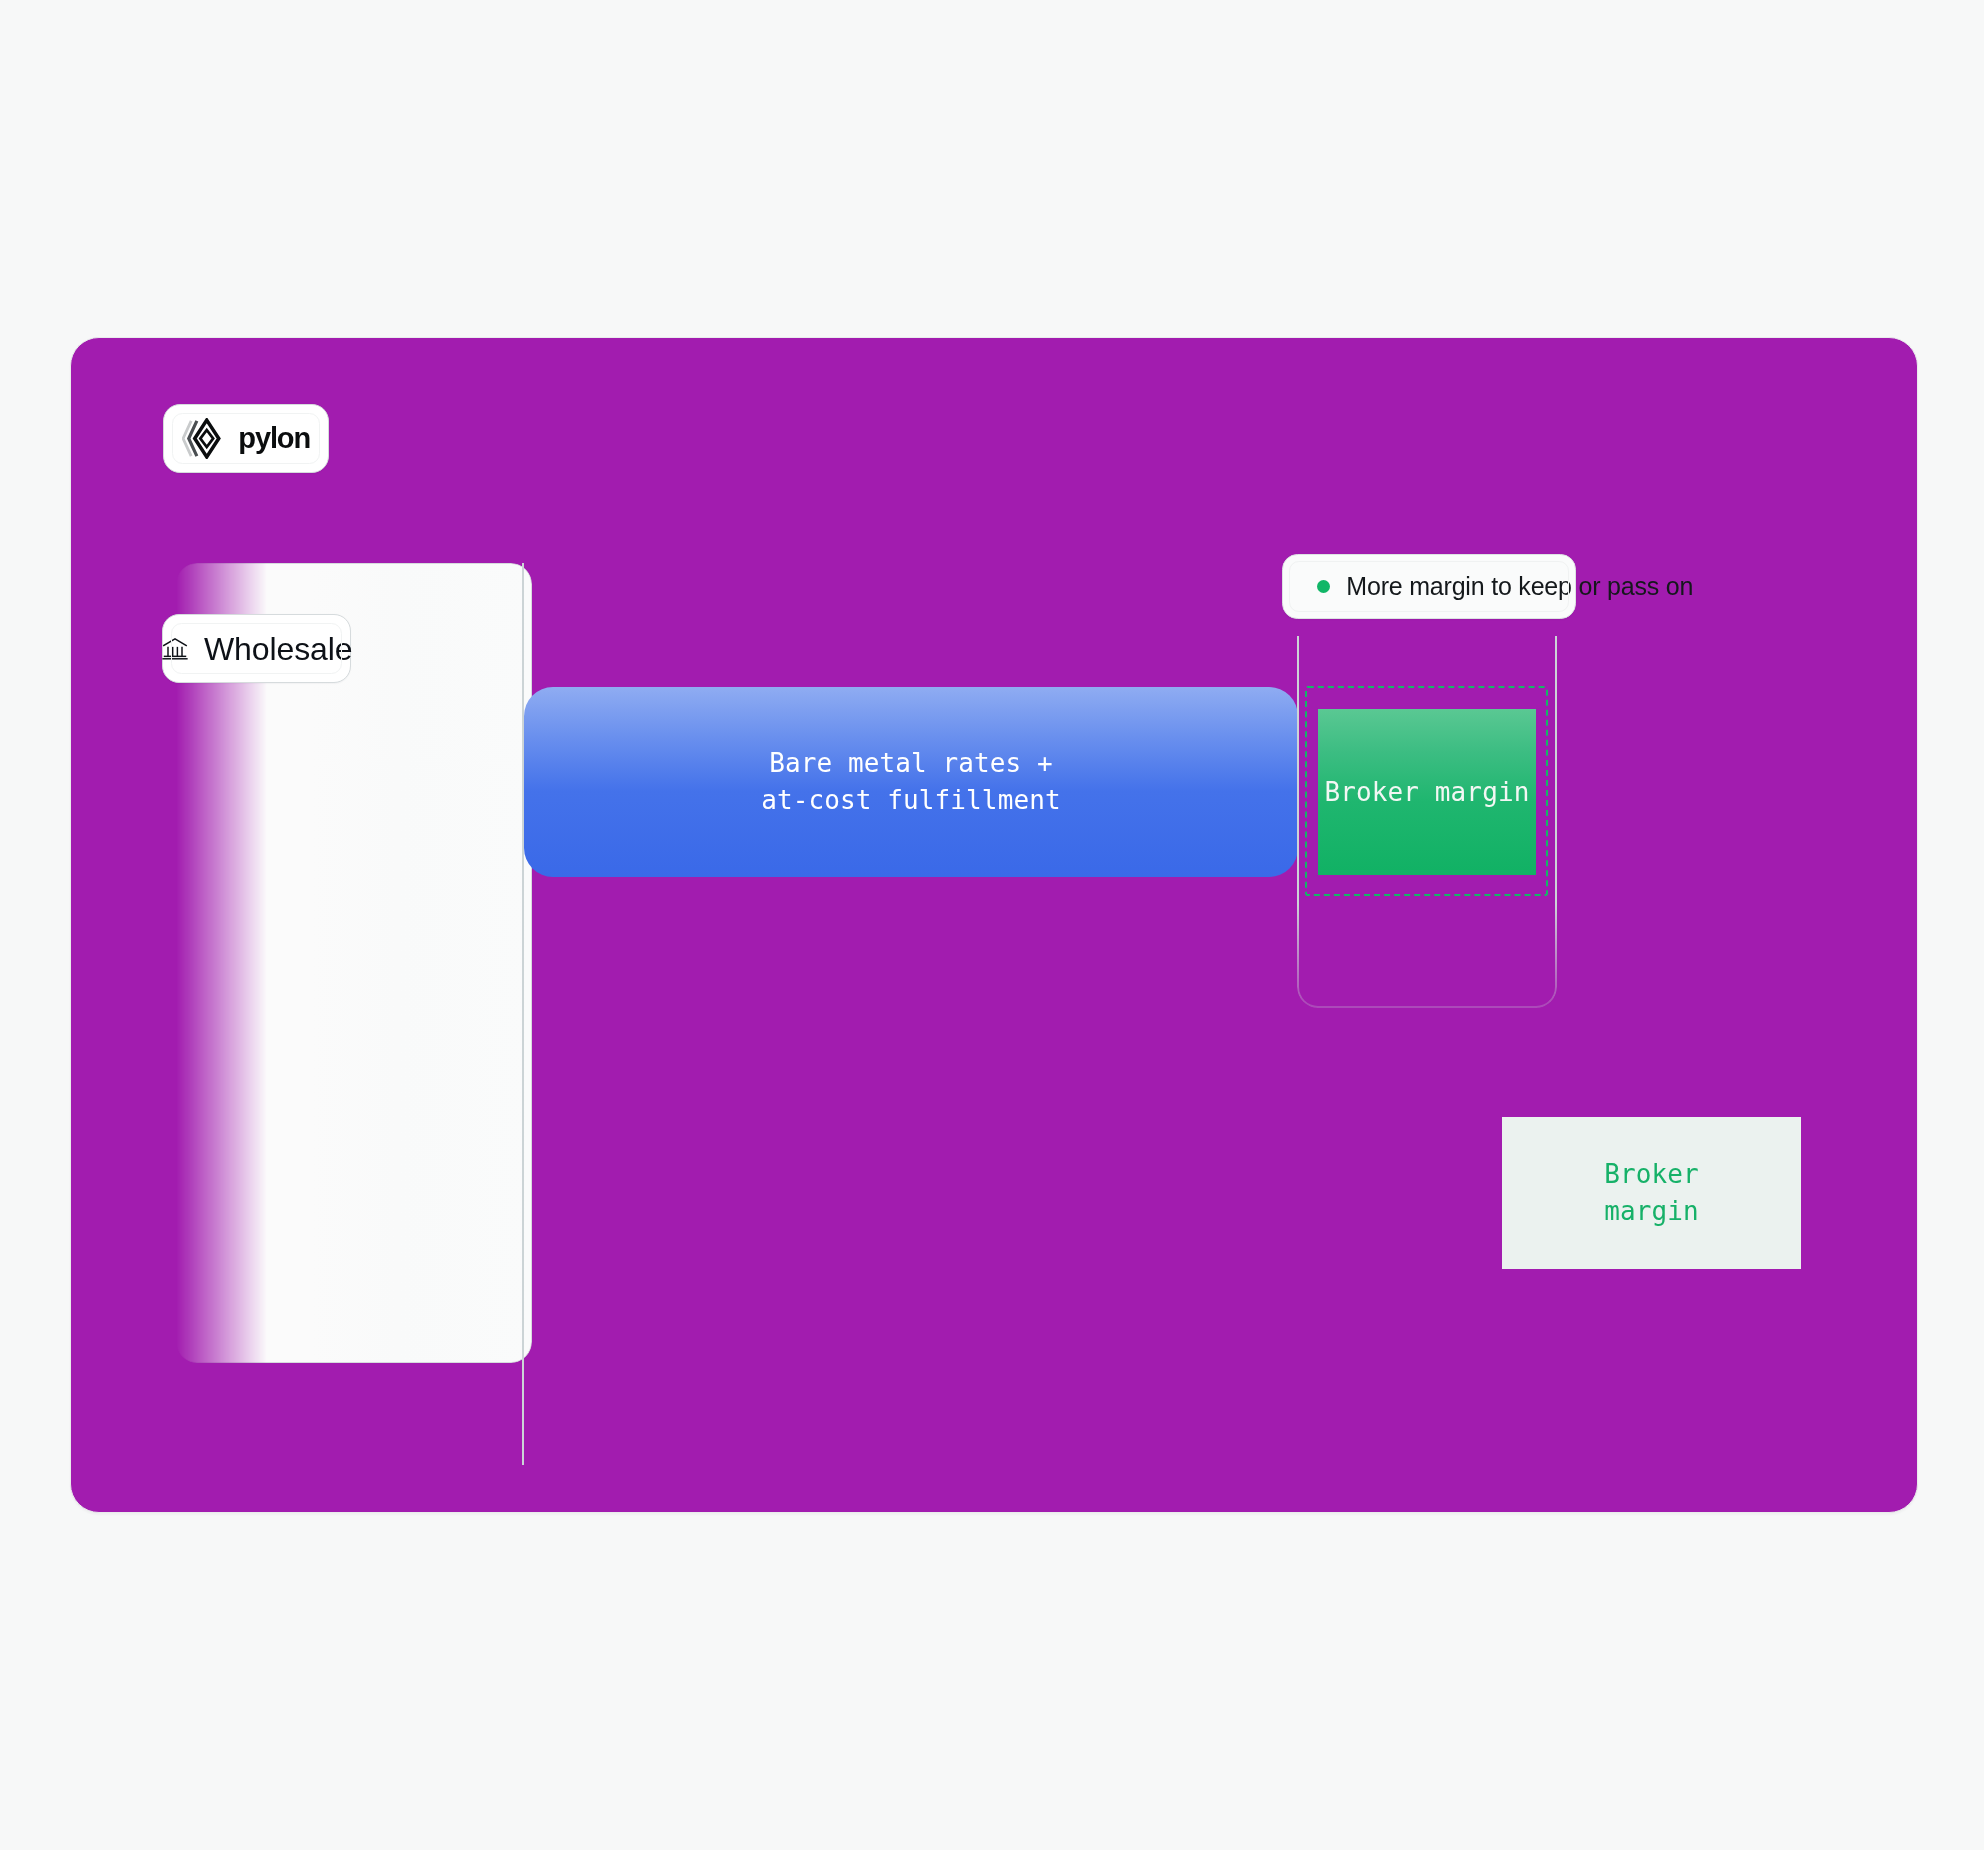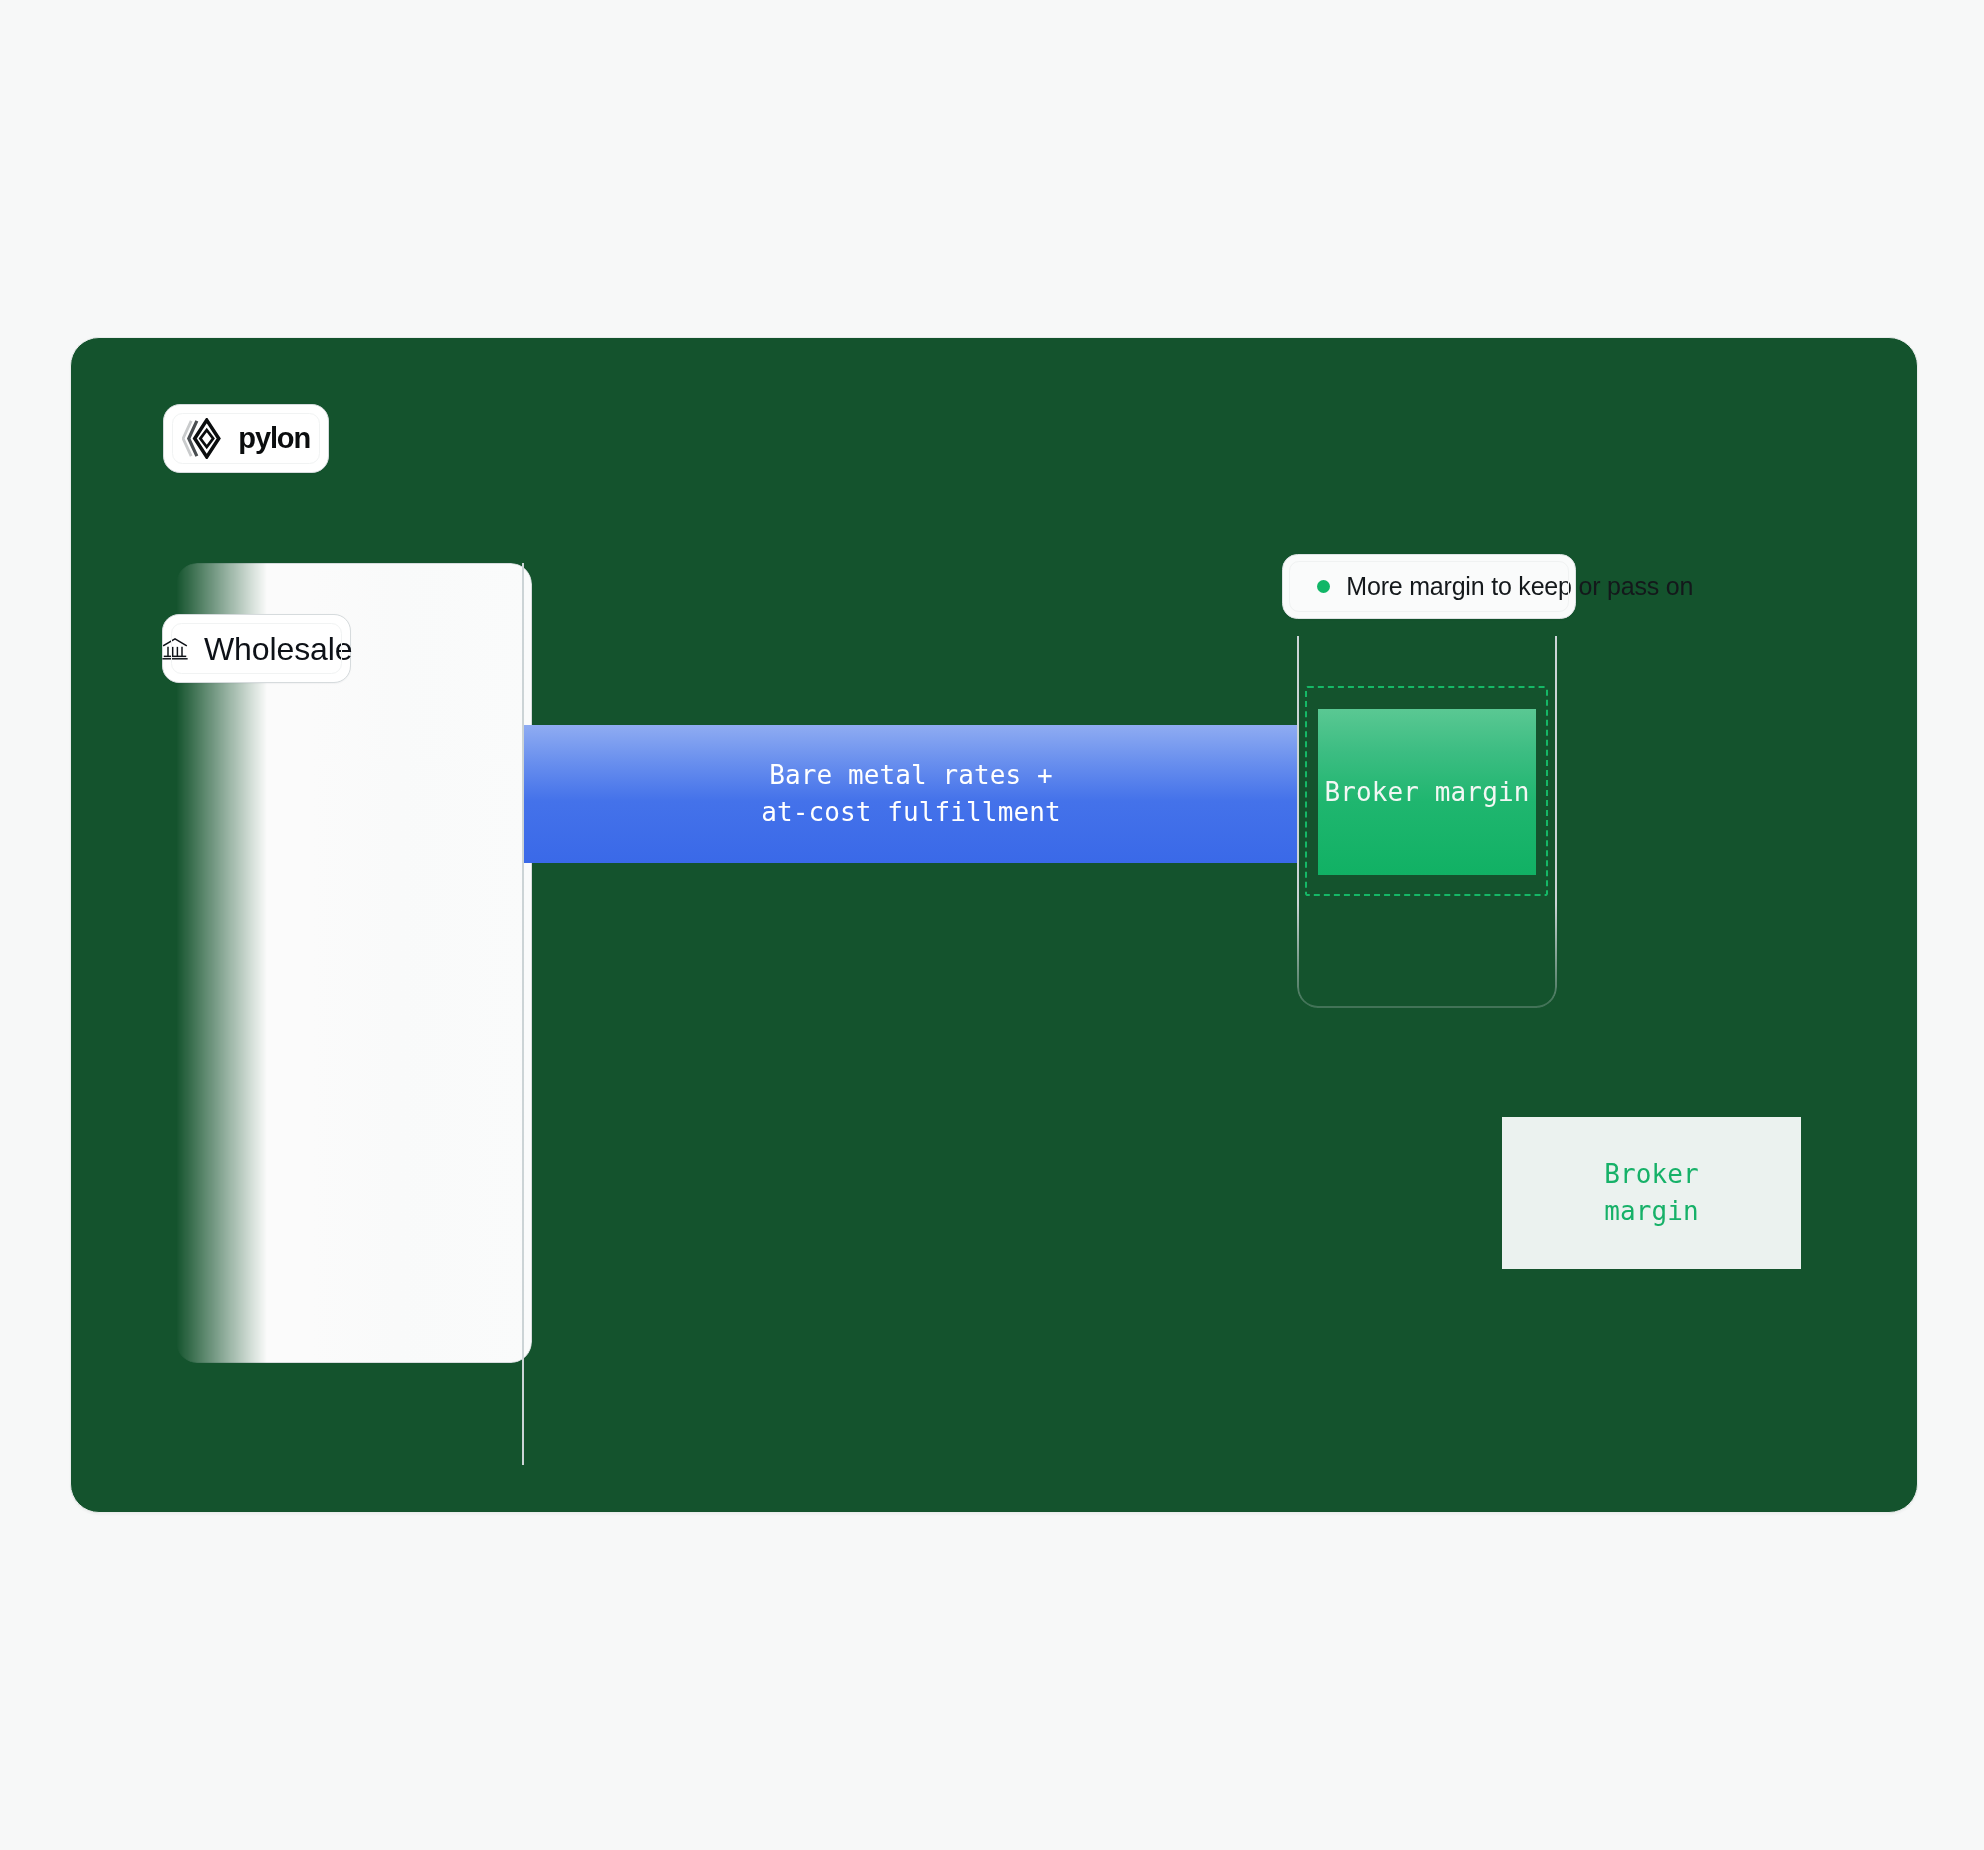--- a/index.html
+++ b/index.html
@@ -12,21 +12,21 @@
     overflow: hidden;
   }
 
   
   .page-card {
     position: absolute;
     left: 70px;
     top: 337px;
     width: 1848px;
     height: 1176px;
-    background: #14532d;
+    background: #a21caf;
     border: 1.4px solid #e9ecec;
     border-radius: 29px;
     box-shadow: 0 1.4px 2.1px rgba(16,24,40,0.03);
   }
 
   
   .rail-panel {
     position: absolute;
     left: 105px;
     top: 225px;
@@ -98,27 +98,28 @@
   }
 
   
   .pylon-mark { display: block; width: 41px; height: 41px; }
   .bank-icon  { display: block; width: 28px; height: 28px; }
 
   
   .bar-blue {
     position: absolute;
     left: 453px;
-    top: 387px;
+    top: 349px;
     width: 774px;
-    height: 138px;
+    height: 190px;
     background: linear-gradient(180deg, #8facf2 0%, #6a90ee 26%, #4472ea 55%, #3a69e8 100%);
     display: flex;
     align-items: center;
     justify-content: center;
+    border-radius: 29px;
   }
   .bar-blue-text {
     font-family: "DejaVu Sans Mono", "Liberation Mono", monospace;
     font-size: 26px;
     line-height: 1.42;
     color: #ffffff;
     text-align: center;
     white-space: pre-line;
     letter-spacing: 0.1px;
   }

